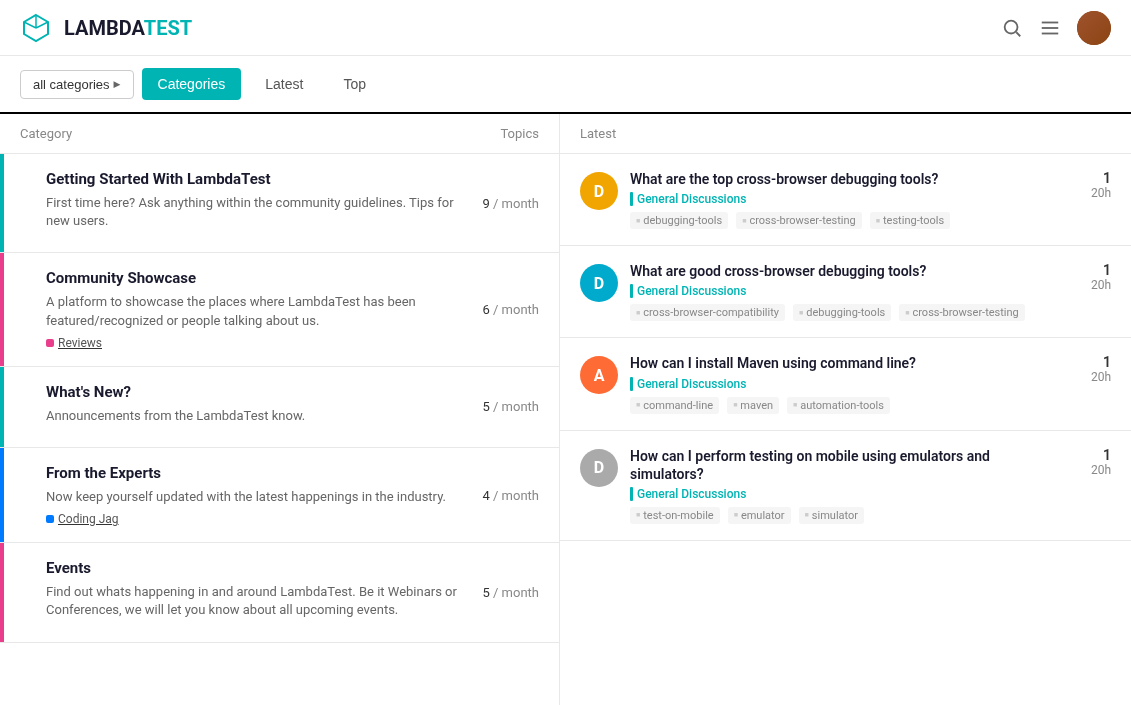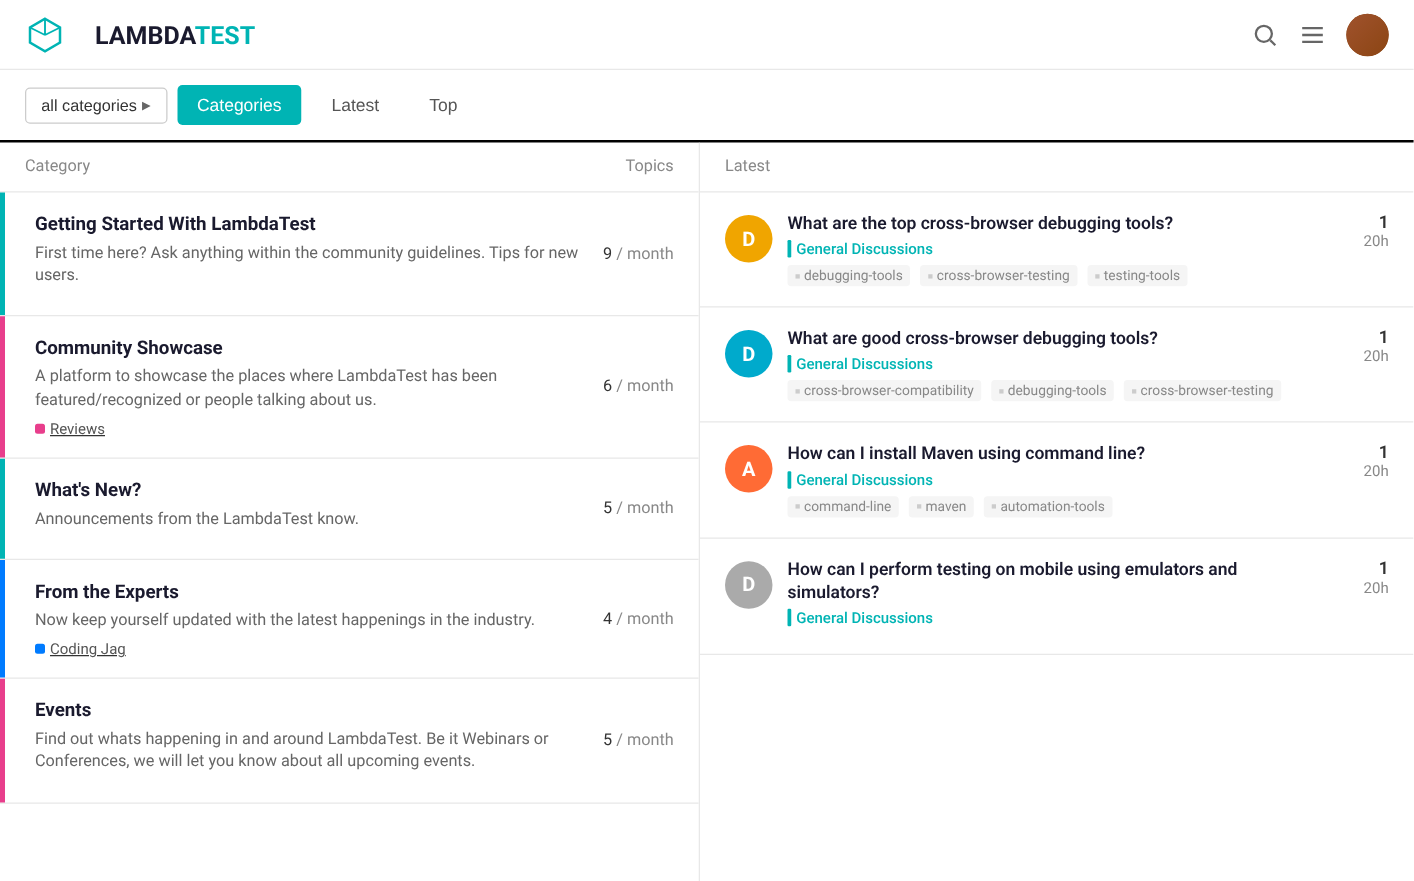--- a/index.html
+++ b/index.html
@@ -10,21 +10,21 @@
       display: flex;
       align-items: center;
       justify-content: space-between;
       padding: 0 20px;
       height: 56px;
       border-bottom: 1px solid #e8e8e8;
     }
     .logo {
       display: flex;
       align-items: center;
-      gap: 24px;
+      gap: 12px;
     }
     .logo-icon {
       width: 32px;
       height: 32px;
     }
     .logo-text {
       font-size: 20px;
       font-weight: 700;
       color: #00b4b4;
     }
@@ -145,20 +145,21 @@
     .category-left-border {
       position: absolute;
       left: 0;
       top: 0;
       bottom: 0;
       width: 4px;
     }
     .category-content {
       flex: 1;
       padding-left: 8px;
+      margin-left: 18px;
     }
     .category-name {
       font-size: 15px;
       font-weight: 700;
       color: #1a1a2e;
       margin-bottom: 6px;
     }
     .category-desc {
       font-size: 13px;
       color: #666;
@@ -468,20 +469,25 @@
       </div>
     </div>
         <div class="topic-item">
       <div class="topic-avatar" style="background:#aaaaaa">D</div>
       <div class="topic-body">
         <div class="topic-title">How can I perform testing on mobile using emulators and simulators?</div>
         <div class="topic-category-label">
           <div class="cat-bar"></div>
           <span class="cat-name">General Discussions</span>
         </div>
+        <div class="topic-tags">
+              <span class="topic-tag">test-on-mobile</span>
+              <span class="topic-tag">emulator</span>
+              <span class="topic-tag">simulator</span>
+            </div>
       </div>
       <div class="topic-meta">
         <div class="topic-replies">1</div>
         <div class="topic-time">20h</div>
       </div>
     </div>
       </div>
   </div>
 
 </div>

